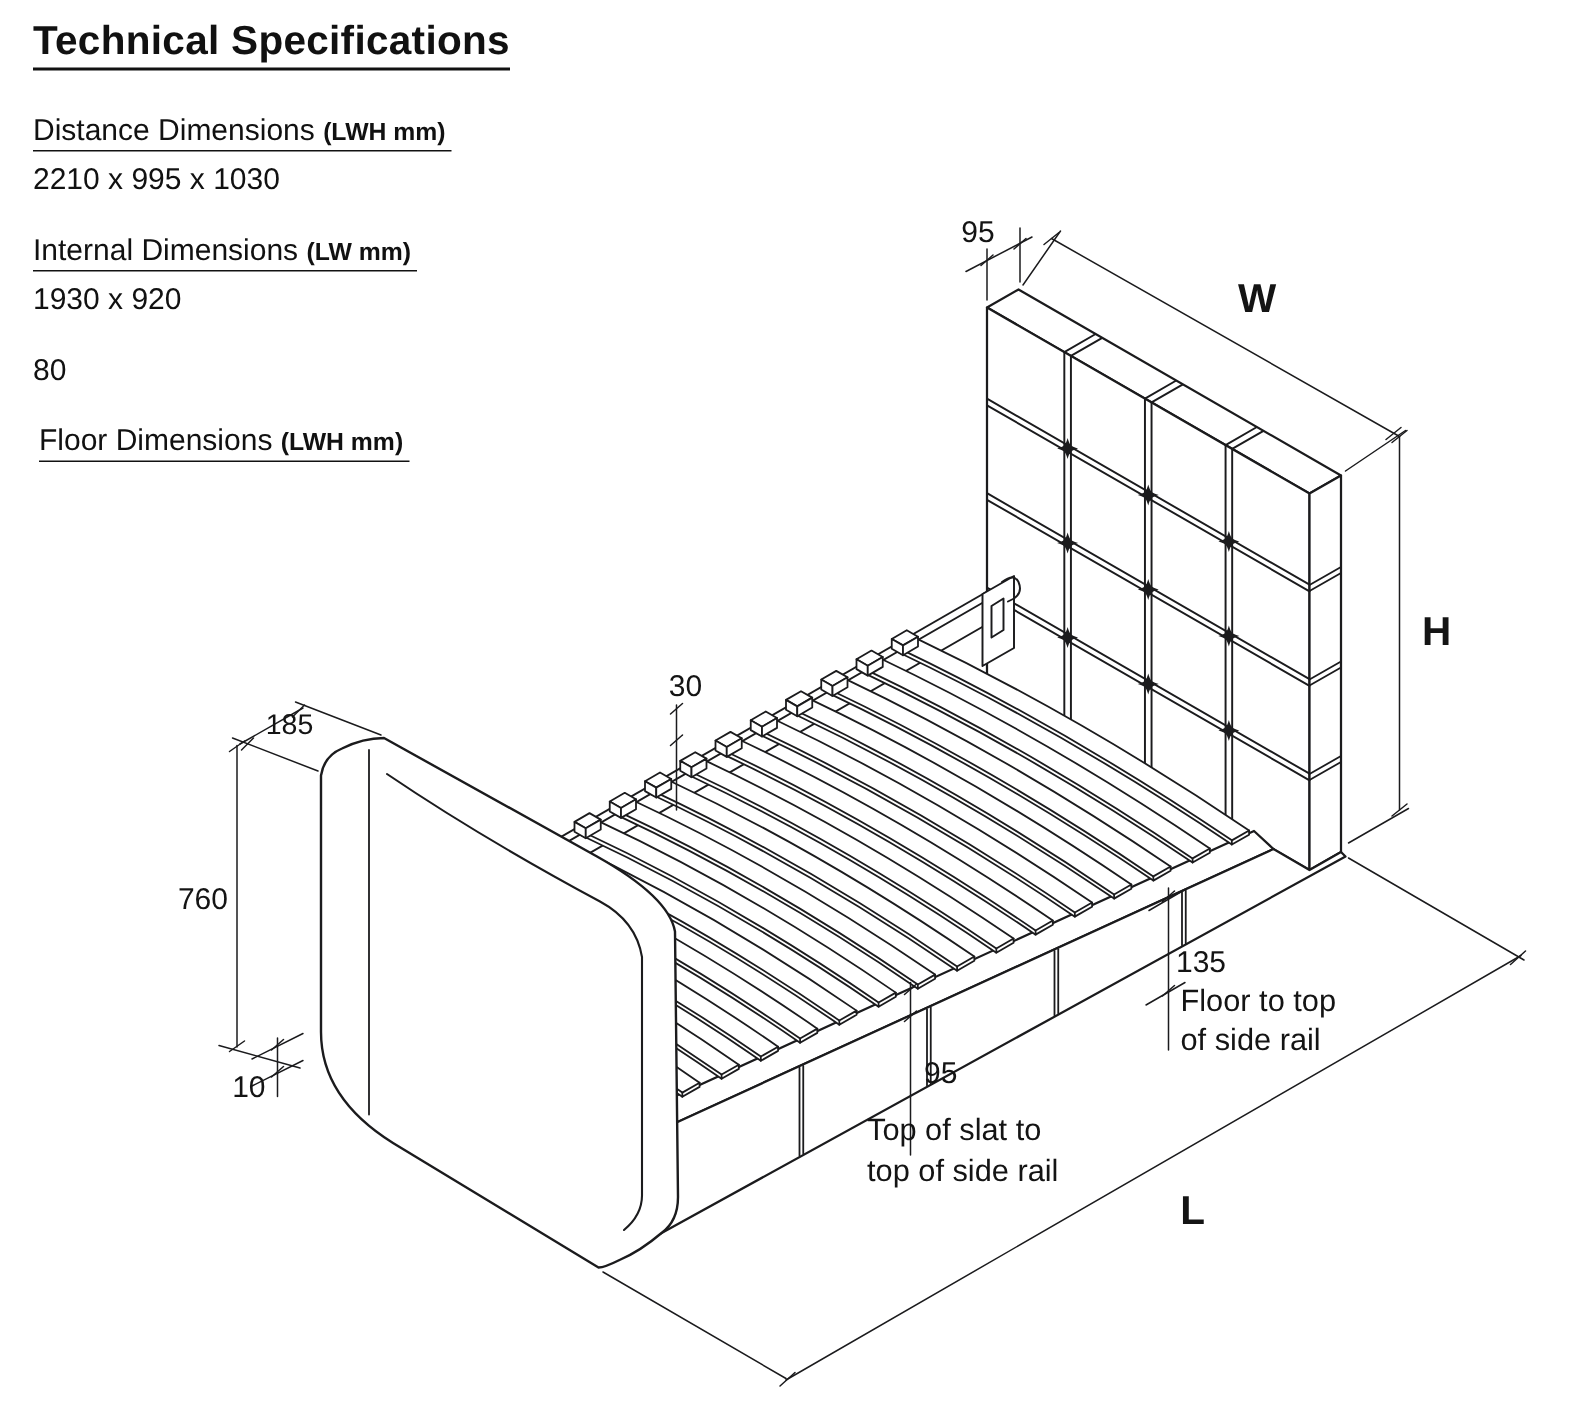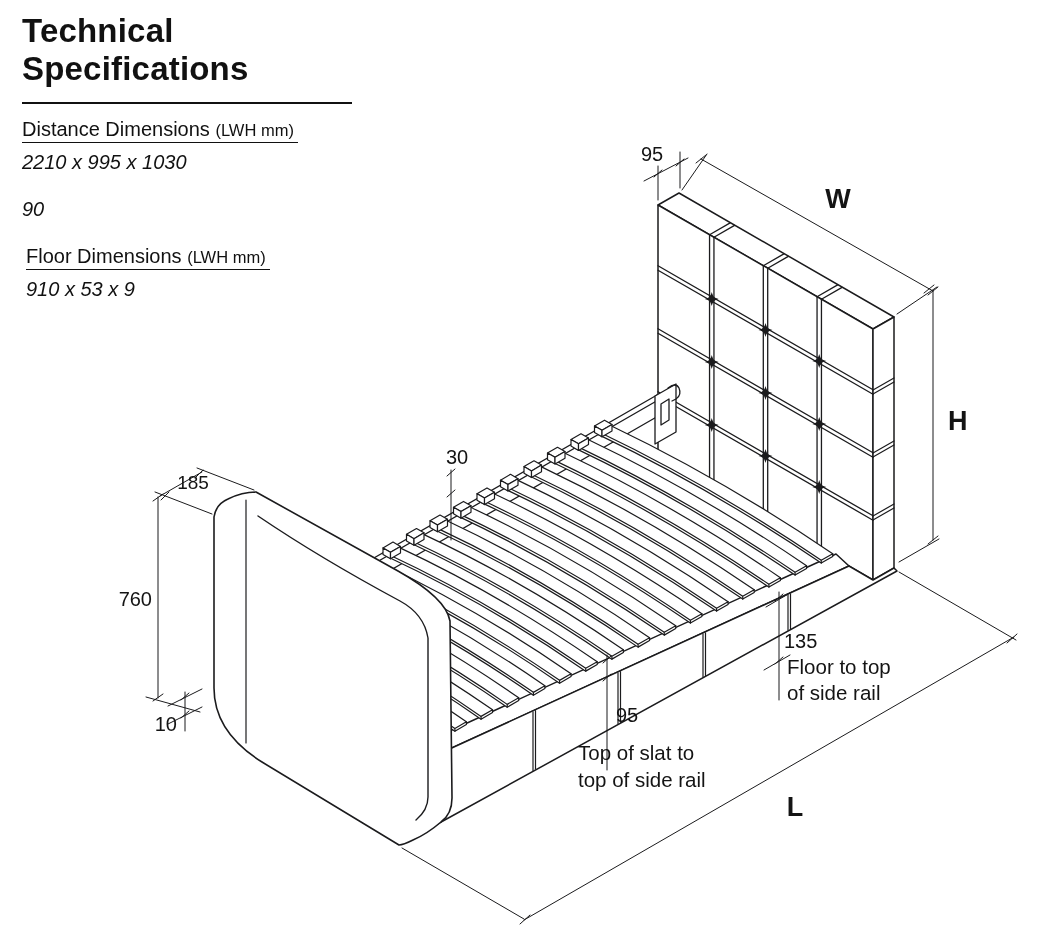--- a/index.html
+++ b/index.html
@@ -1,50 +1,53 @@
 <!DOCTYPE html>
 <html><head>
 <meta charset="utf-8">
 <style>
   html,body{margin:0;padding:0;background:#fff;}
   body{width:1060px;height:946px;position:relative;font-family:"Liberation Sans",sans-serif;color:#111;overflow:hidden;}
   .specs{position:absolute;left:22px;top:12px;width:330px;}
-  .specs .title{display:inline-block;font-size:33px;font-weight:bold;letter-spacing:.2px;
-    border-bottom:2.5px solid #111;padding-bottom:14px;margin:0 0 14px 0;}
+  .specs .title{display:inline-block;font-size:27px;font-weight:bold;letter-spacing:.2px;
+    border-bottom:2.5px solid #111;padding-bottom:2px;margin:0 0 29px 0;}
   .spec-item{margin:0 0 24px 0;}
   .spec-label{display:inline-block;font-size:20px;border-bottom:1.6px solid #111;
     padding-bottom:1px;padding-right:4px;}
-  .spec-unit{font-size:16.5px;}
-  .spec-value{font-size:20px;margin-top:8px;font-style:italic;}
+  .spec-unit{font-size:16.5px;font-weight:bold;}
+  .spec-value{font-size:20px;margin-top:8px;}
   svg{position:absolute;left:0;top:0;}
   svg text{fill:#141414;}
   .dimnum{font-size:20px;}
   .dimnum-s{font-size:19px;}
   .dimbig{font-size:27px;font-weight:bold;}
   .caption{font-size:20.5px;}
 </style>
 </head>
 <body>
 
 <div class="specs">
   <div class="title">Technical Specifications</div>
 
   <div class="spec-item">
     <div class="spec-label"><span>Distance Dimensions </span><span class="spec-unit">(LWH mm)</span></div>
     <div class="spec-value">2210 x 995 x 1030</div>
   </div>
 
-
   <div class="spec-item">
-    <div class="spec-value">90</div>
+    <div class="spec-label"><span>Internal Dimensions </span><span class="spec-unit">(LW mm)</span></div>
+    <div class="spec-value">1930 x 920</div>
+  </div>
+
+  <div class="spec-item">
+    <div class="spec-value">80</div>
   </div>
 
   <div class="spec-item" style="padding-left:4px;">
     <div class="spec-label"><span>Floor Dimensions </span><span class="spec-unit">(LWH mm)</span></div>
-    <div class="spec-value">910 x 53 x 9</div>
   </div>
 </div>
 
 <svg width="1060" height="946" viewBox="0 0 1060 946" fill="none" stroke="#1b1b1d" stroke-width="1.5" stroke-linecap="round" stroke-linejoin="round">
 
   <g>
     <path fill="#fff" d="M658,205 L679,193 L894,317 L873,329 Z"></path>
     <path fill="#fff" d="M658,205 L873,329 L873,580 L658,456 Z"></path>
     <path fill="#fff" d="M894,317 L873,329 L873,580 L894,568 Z"></path>
     <g id="hb-grid" stroke-width="1.3">

